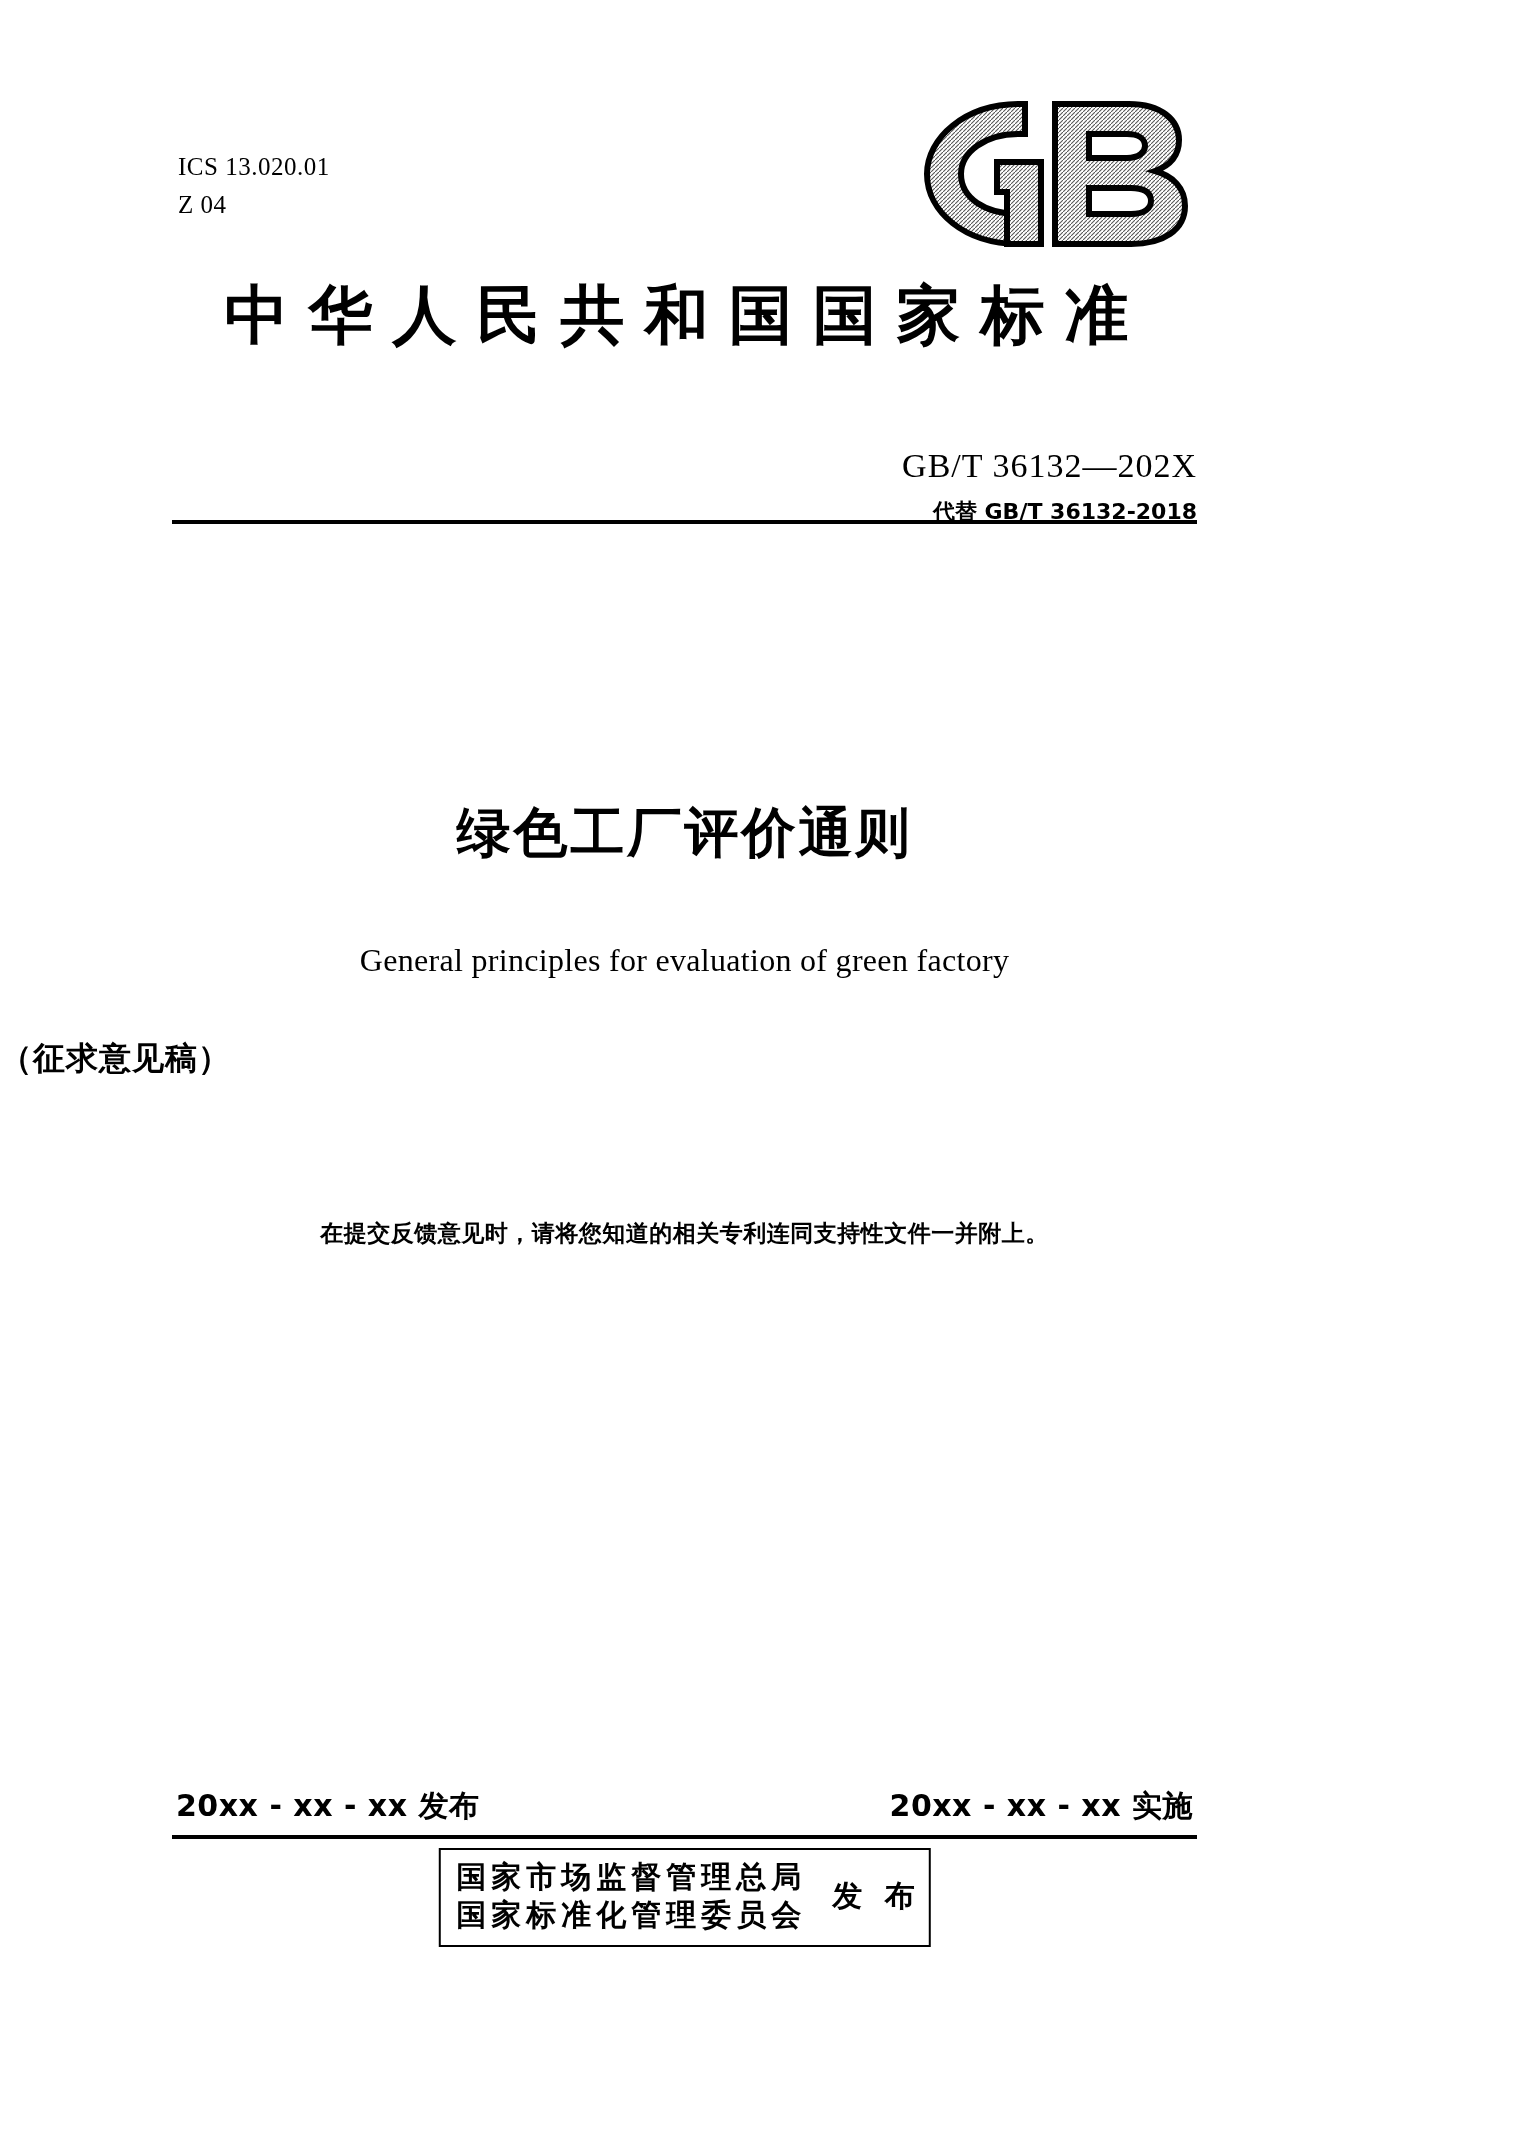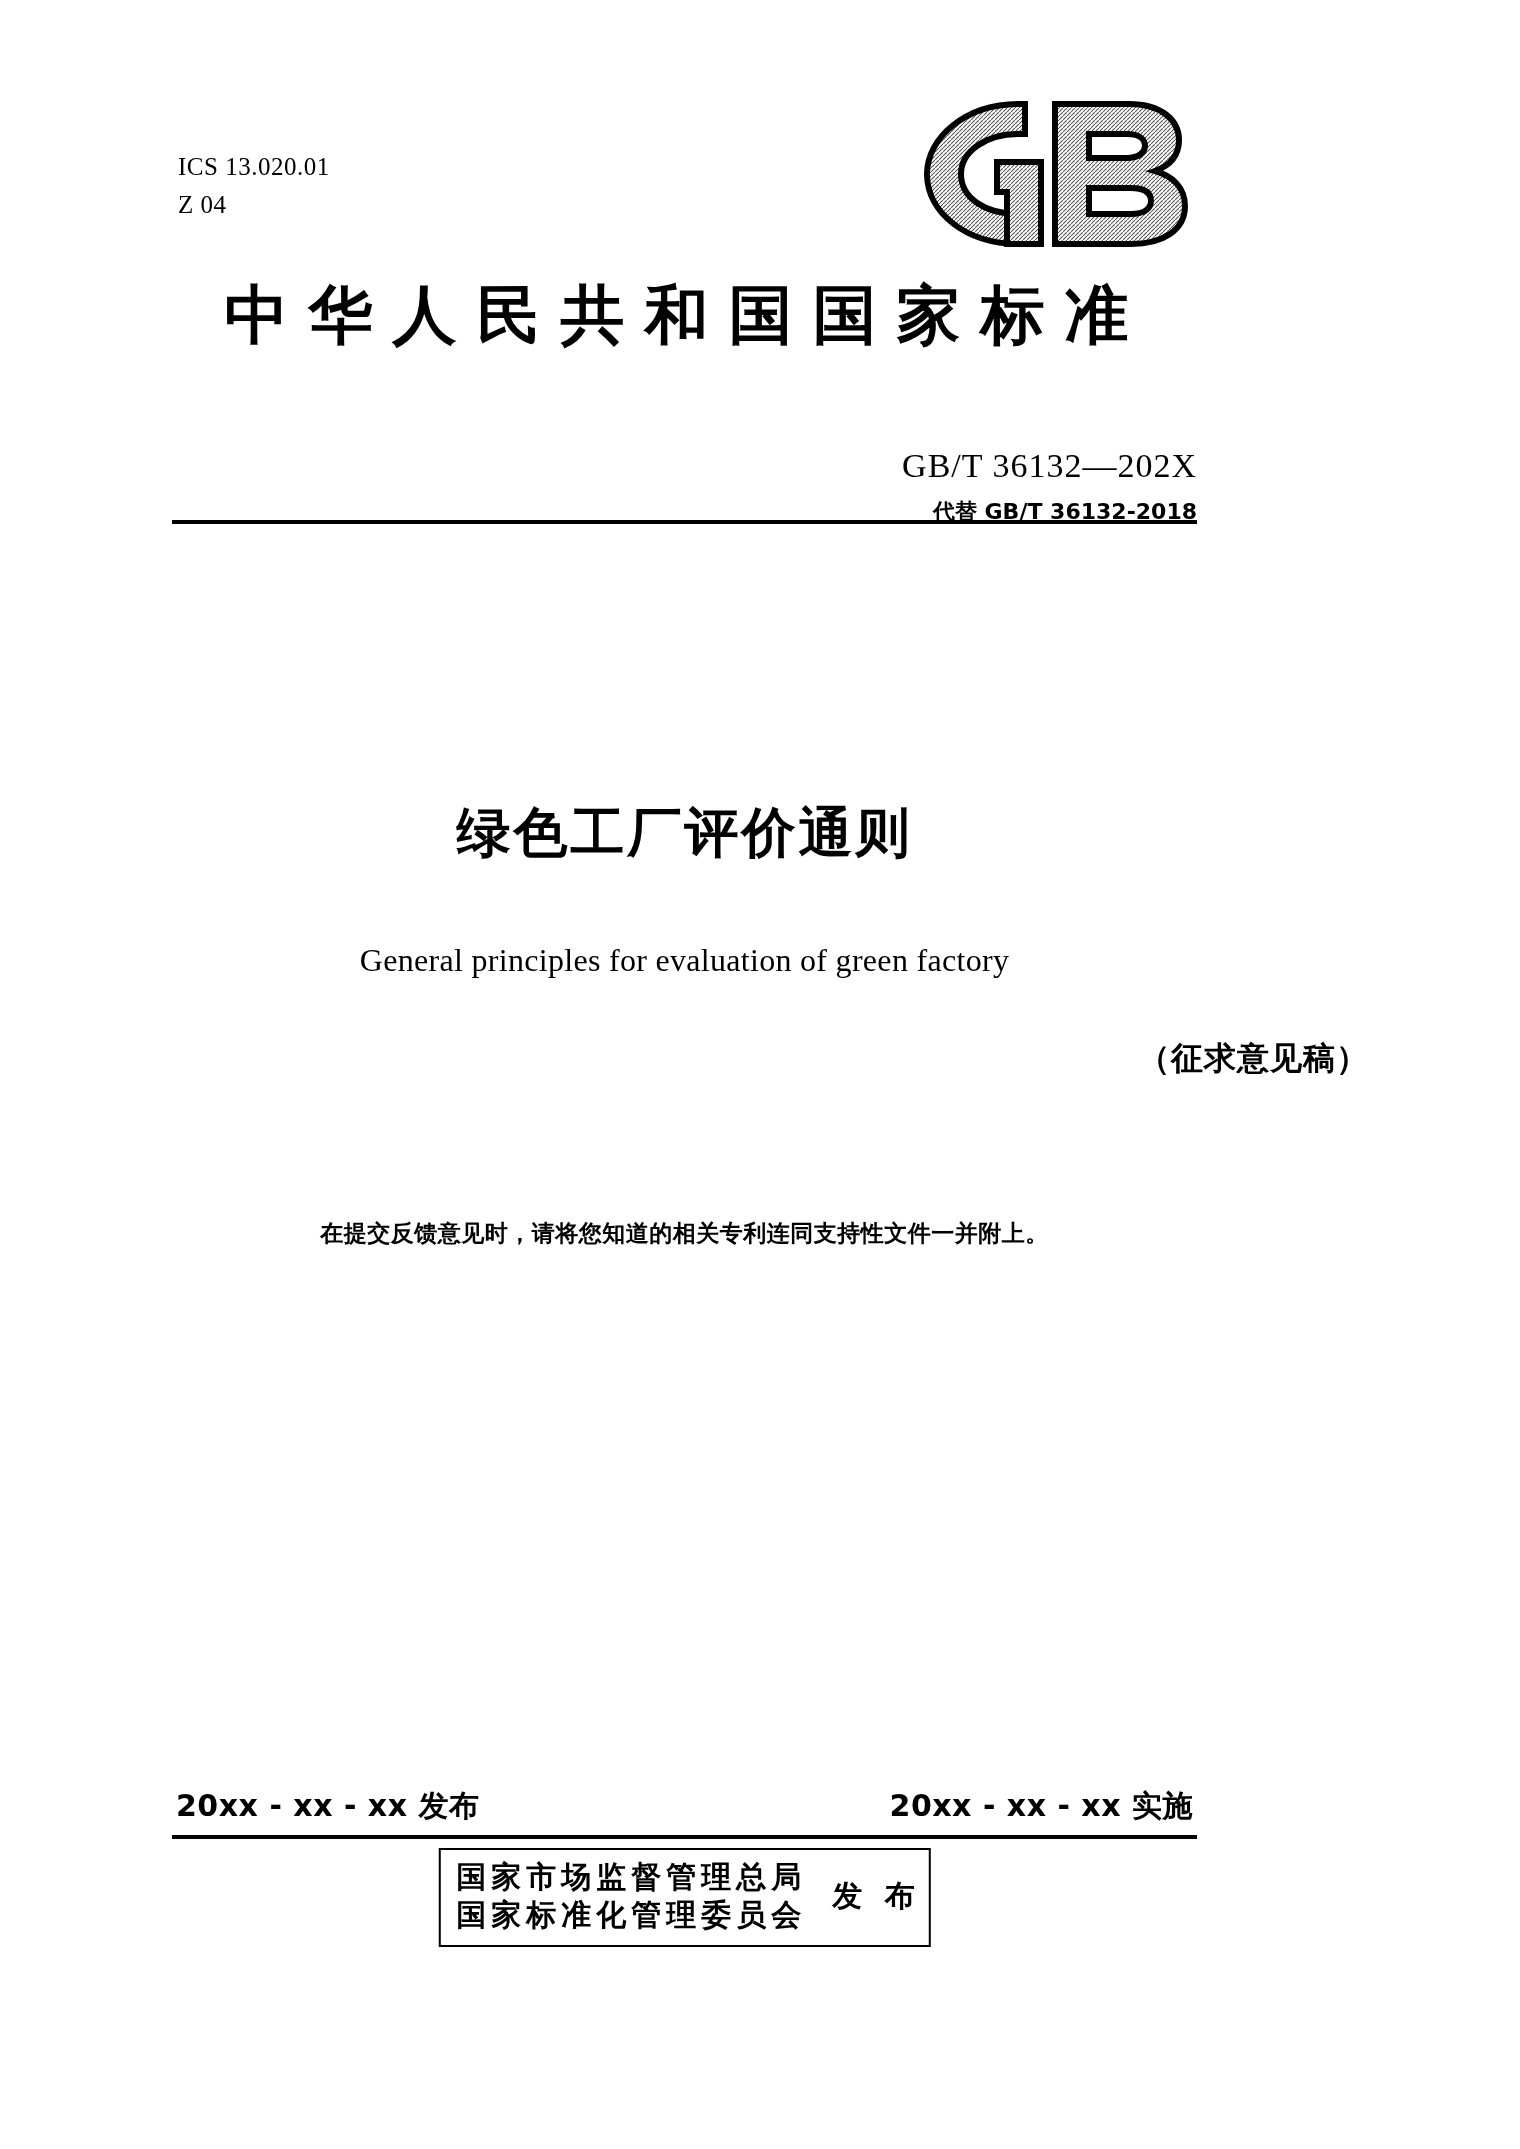--- a/index.html
+++ b/index.html
@@ -109,21 +109,21 @@
     top: 942px;
     text-align: center;
     font-family: "Liberation Serif", serif;
     font-size: 32px;
     letter-spacing: 0.3px;
   }
   .doc-stage {
     position: absolute;
     left: 0; right: 0;
     top: 1037px;
-    text-align: right;
+    text-align: left;
     font-family: "DejaVu Sans", sans-serif;
     font-weight: bold;
     font-size: 32px;
     letter-spacing: 1px;
   }
 
   .patent-notice {
     position: absolute;
     left: 0; right: 0;
     top: 1218px;

